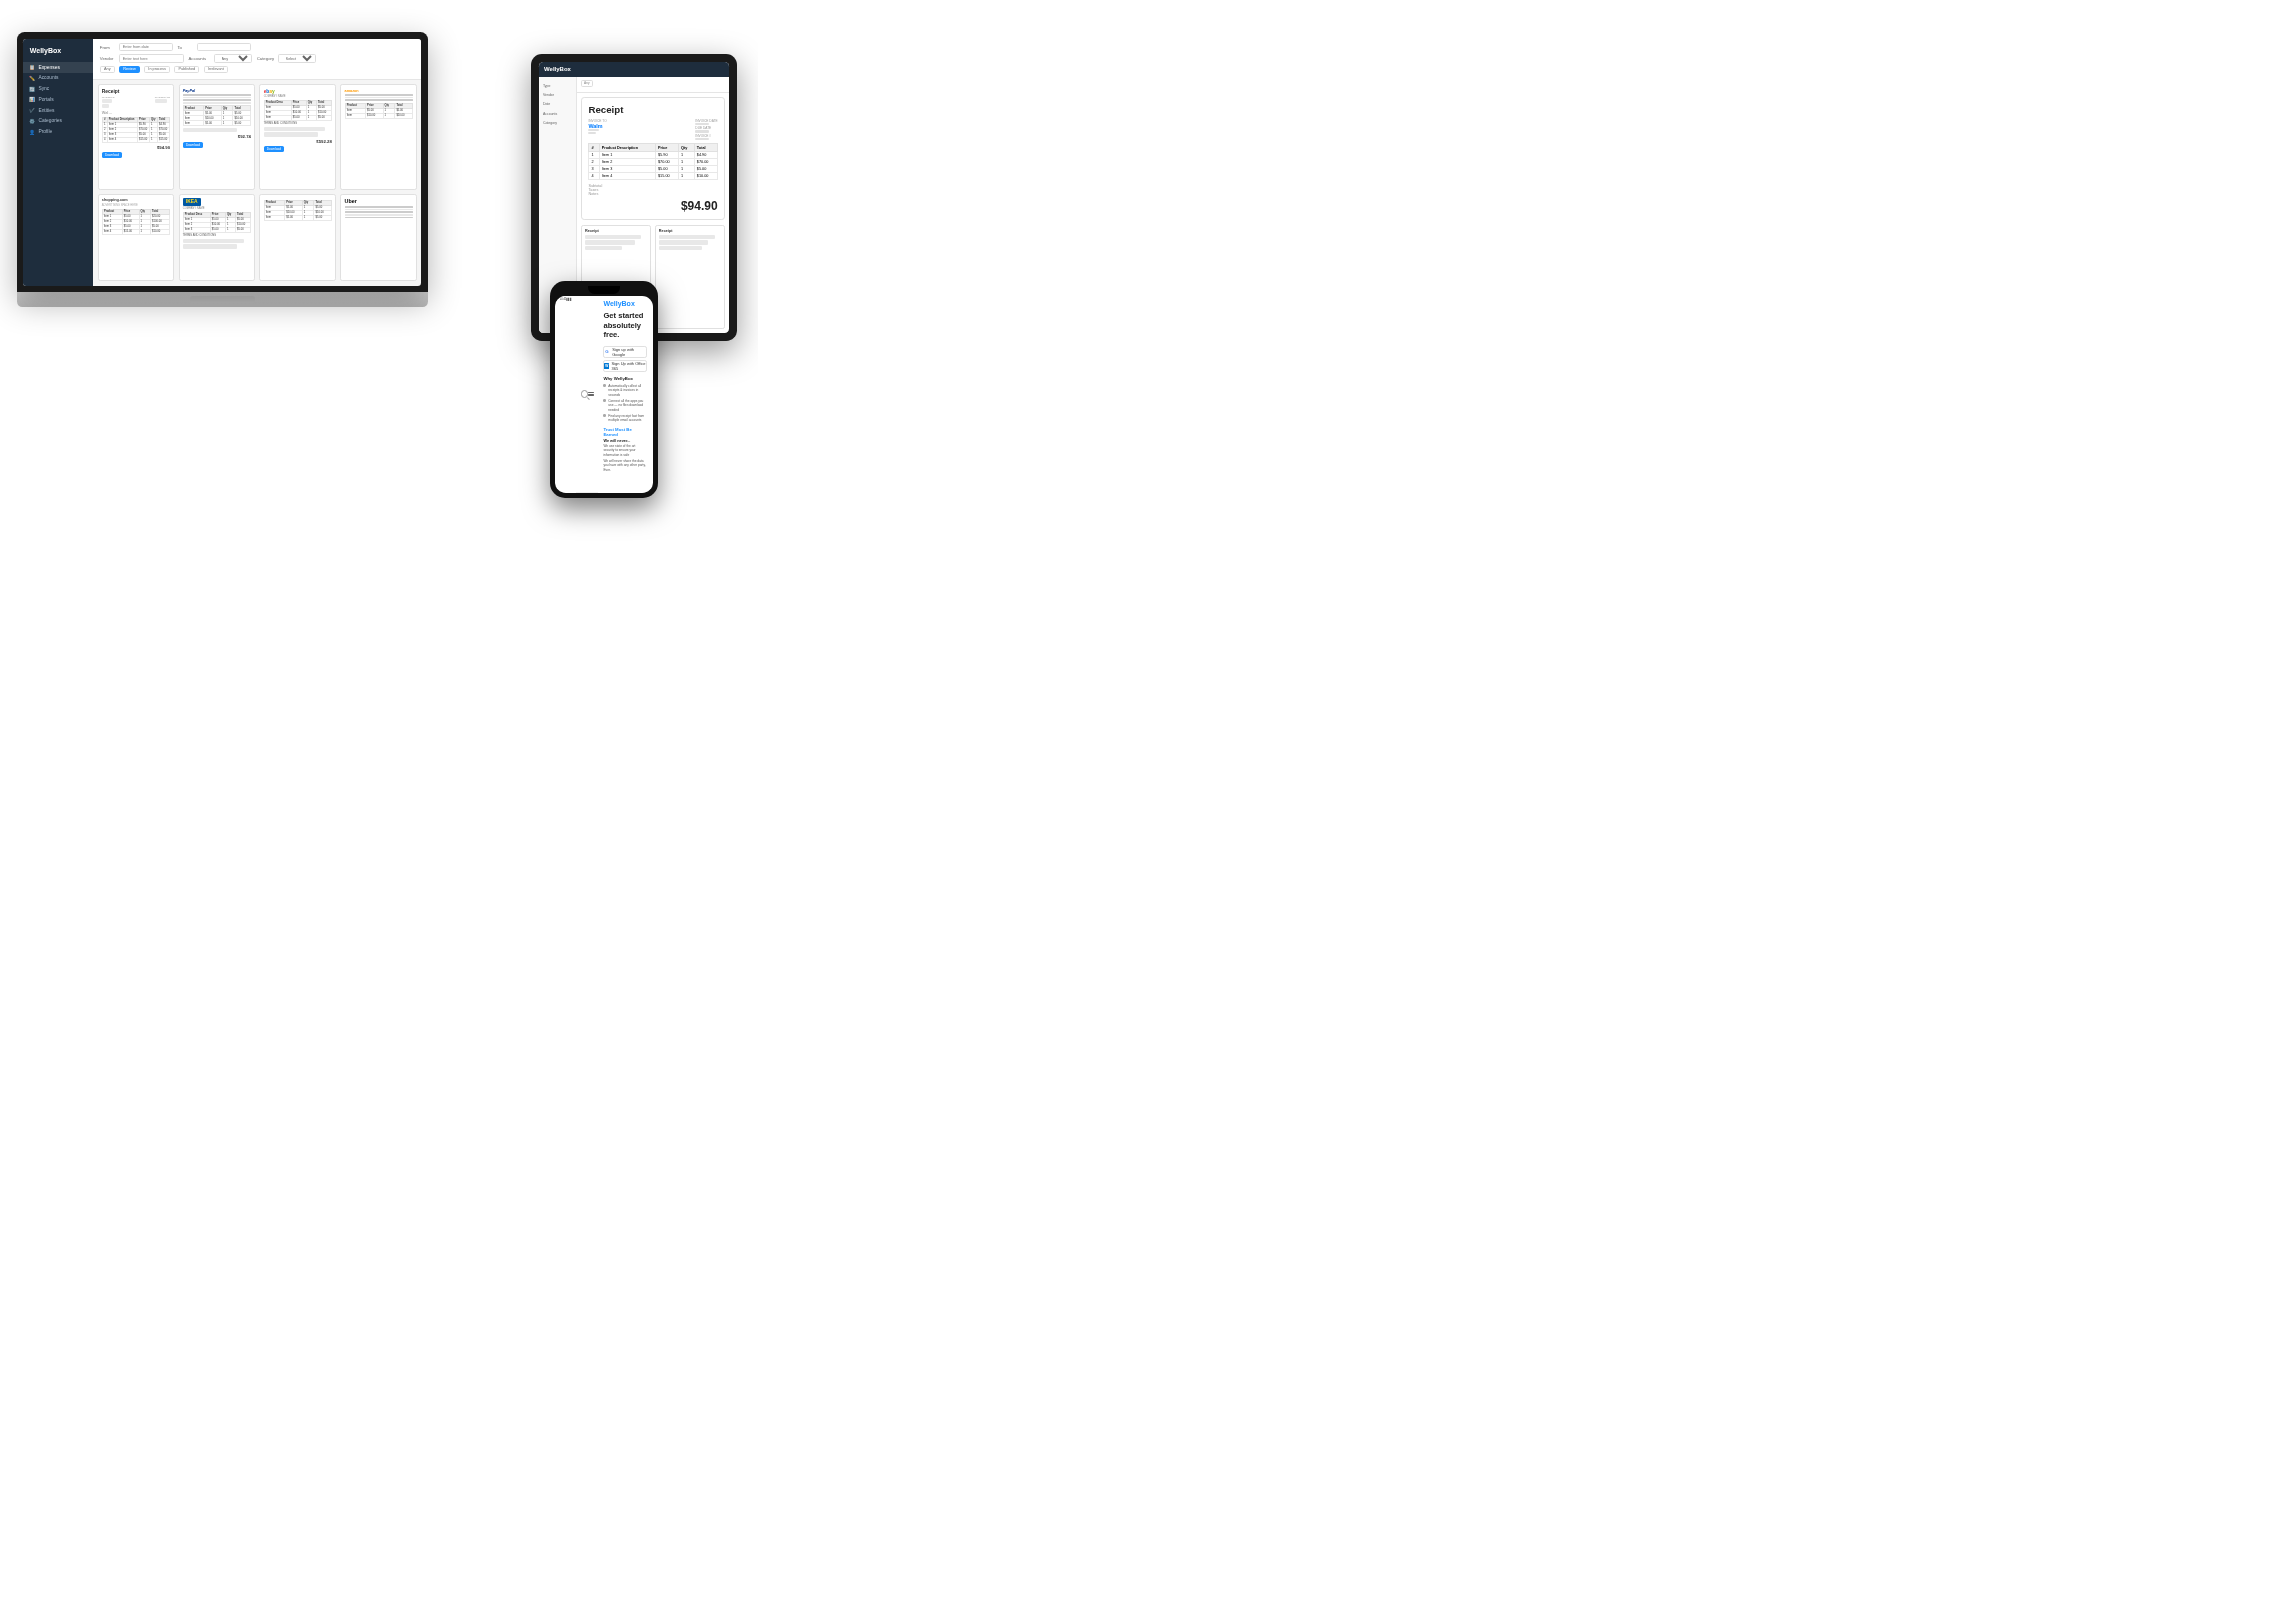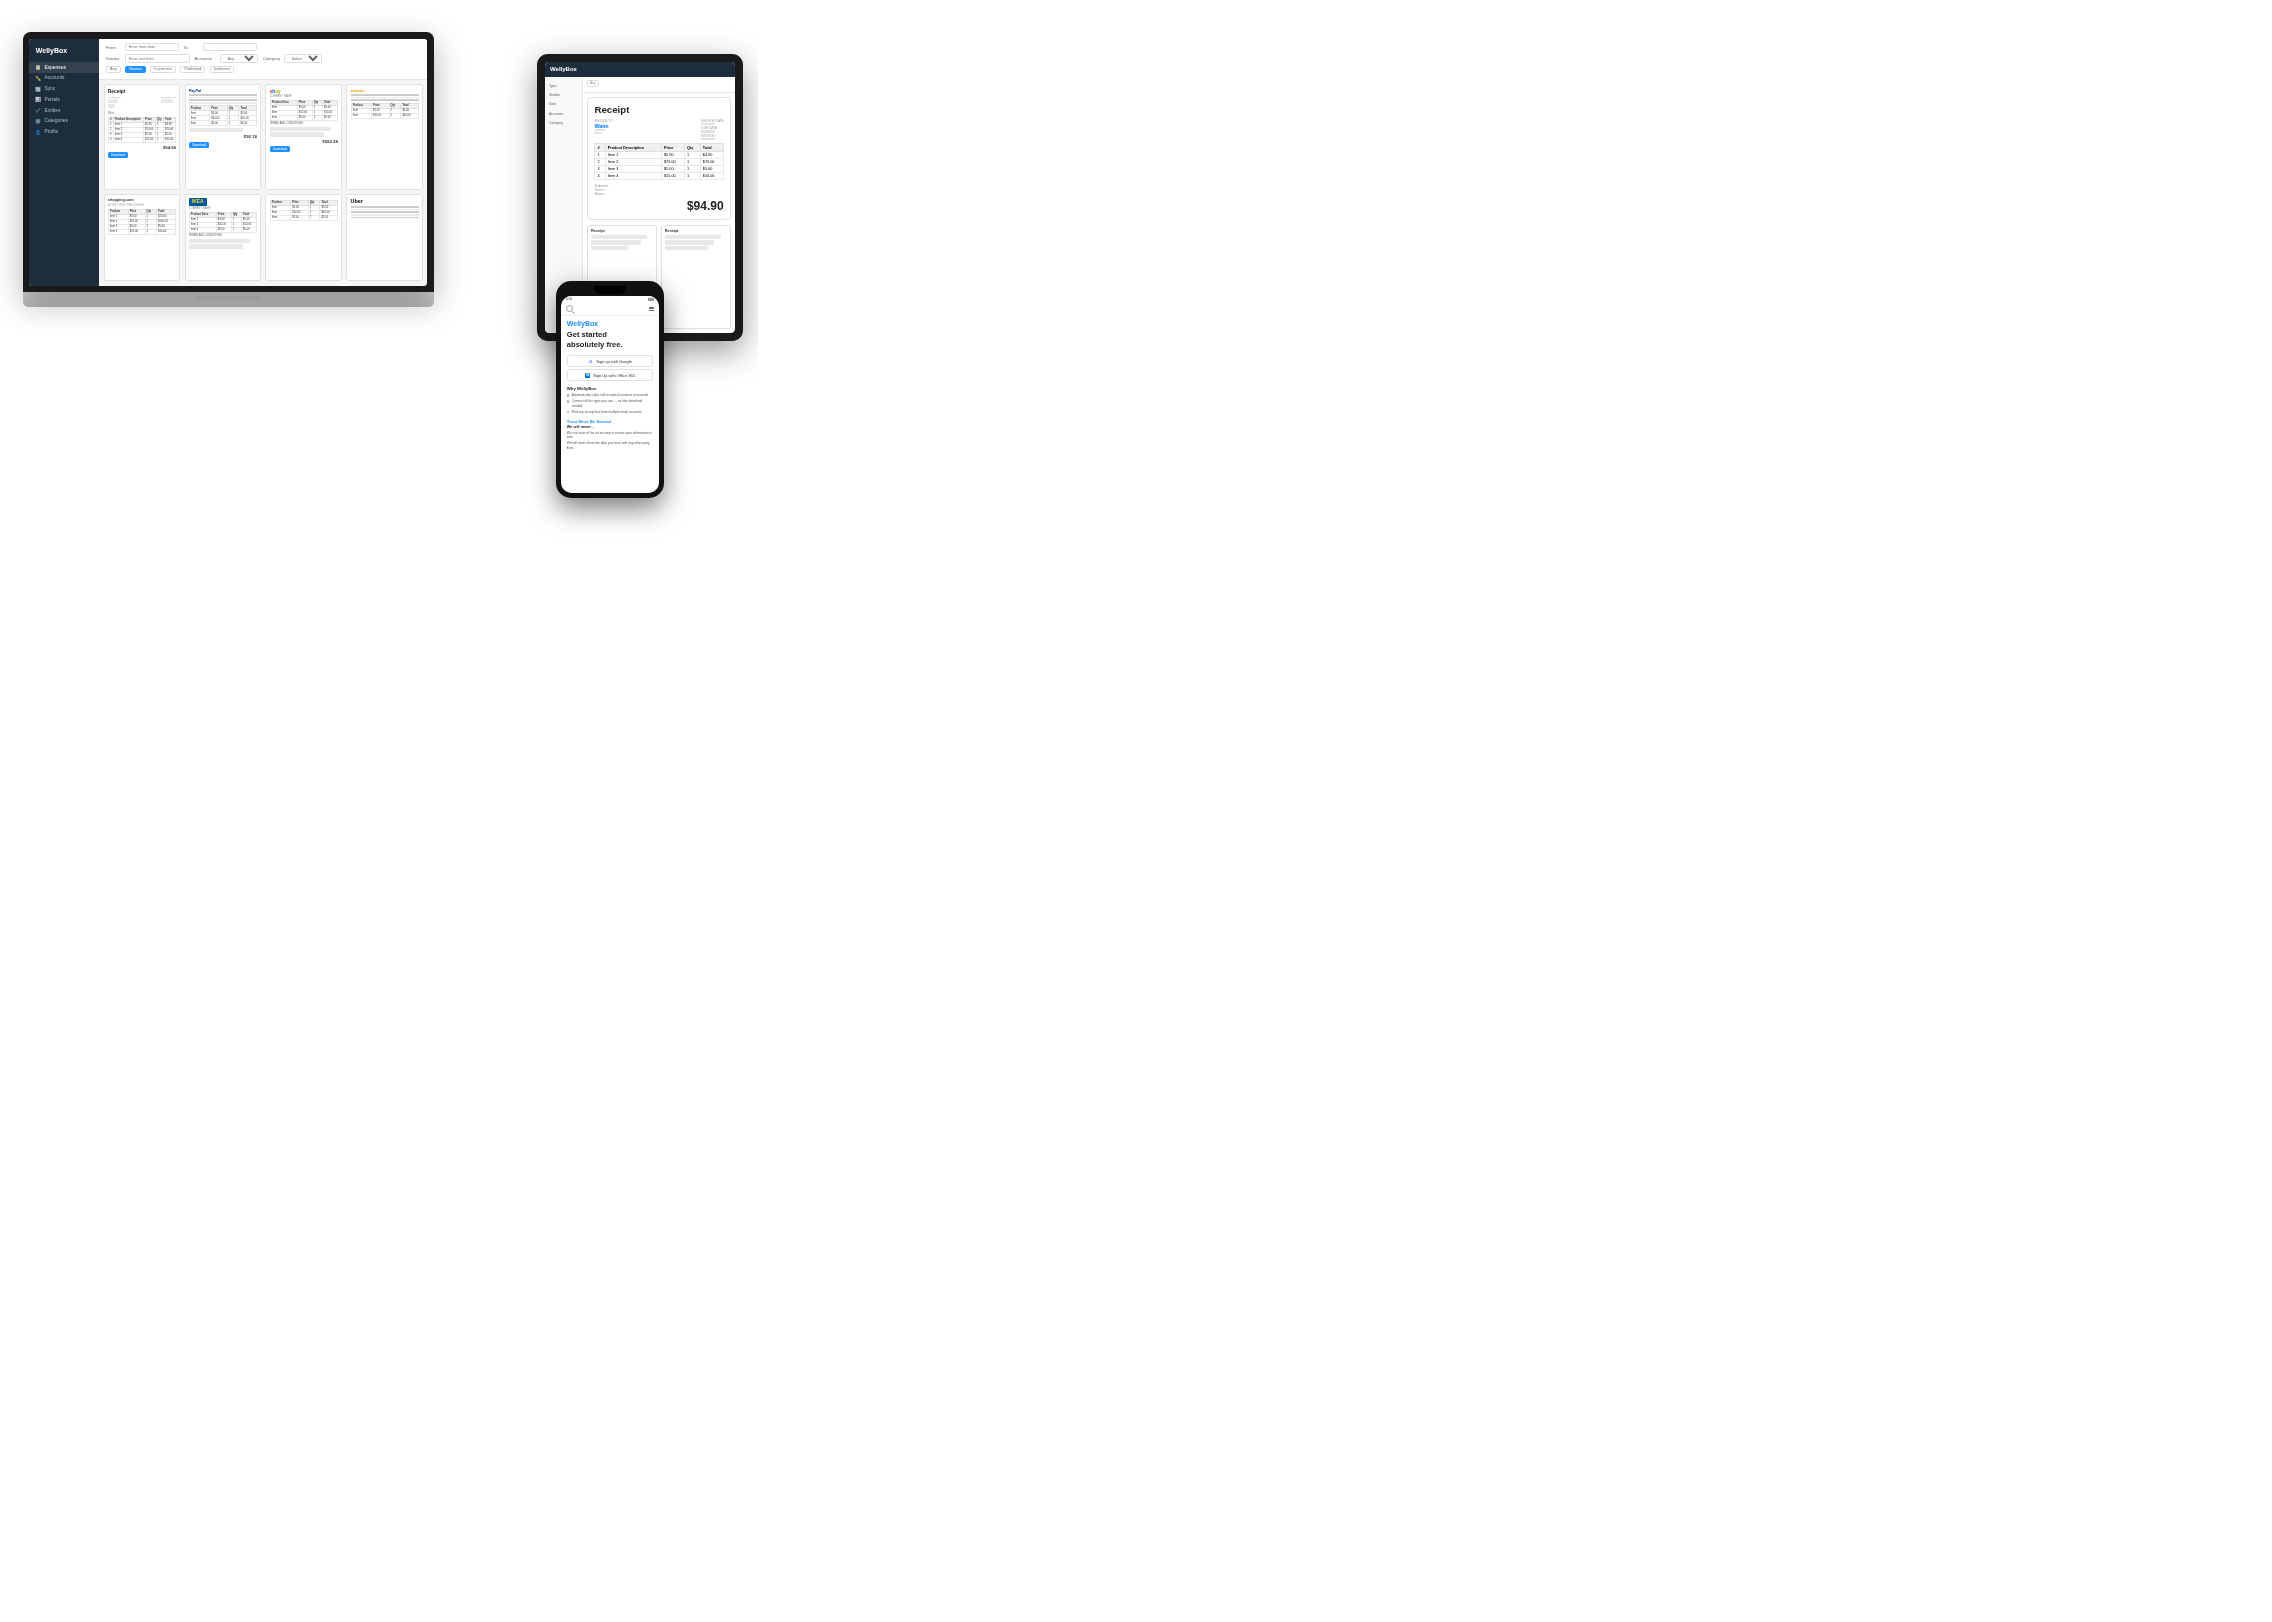--- a/index.html
+++ b/index.html
@@ -8,21 +8,21 @@
       height: 541px;
       background: #ffffff;
       font-family: -apple-system, BlinkMacSystemFont, 'Segoe UI', sans-serif;
       overflow: hidden;
       position: relative;
     }
 
     
     .scene {
       position: absolute;
-      top: 0; left: 12px;
+      top: 0; left: 6px;
       width: 100%; height: 100%;
       display: flex;
       align-items: center;
       justify-content: center;
     }
 
     
     .laptop {
       position: absolute;
       left: 10.8px;
@@ -416,21 +416,21 @@
       border-radius: 0 0 6.5px 6.5px;
       margin: 0 auto 2.2px;
     }
     .phone-screen {
       width: 100%;
       height: calc(100% - 9.7px);
       background: #fff;
       border-radius: 10.8px;
       overflow: hidden;
       display: flex;
-      flex-direction: column;
+      flex-direction: row;
     }
     .phone-statusbar {
       height: 6.5px;
       background: #fff;
       display: flex;
       align-items: center;
       justify-content: space-between;
       padding: 0 4.3px;
       font-size: 2.7px;
       color: #333;

